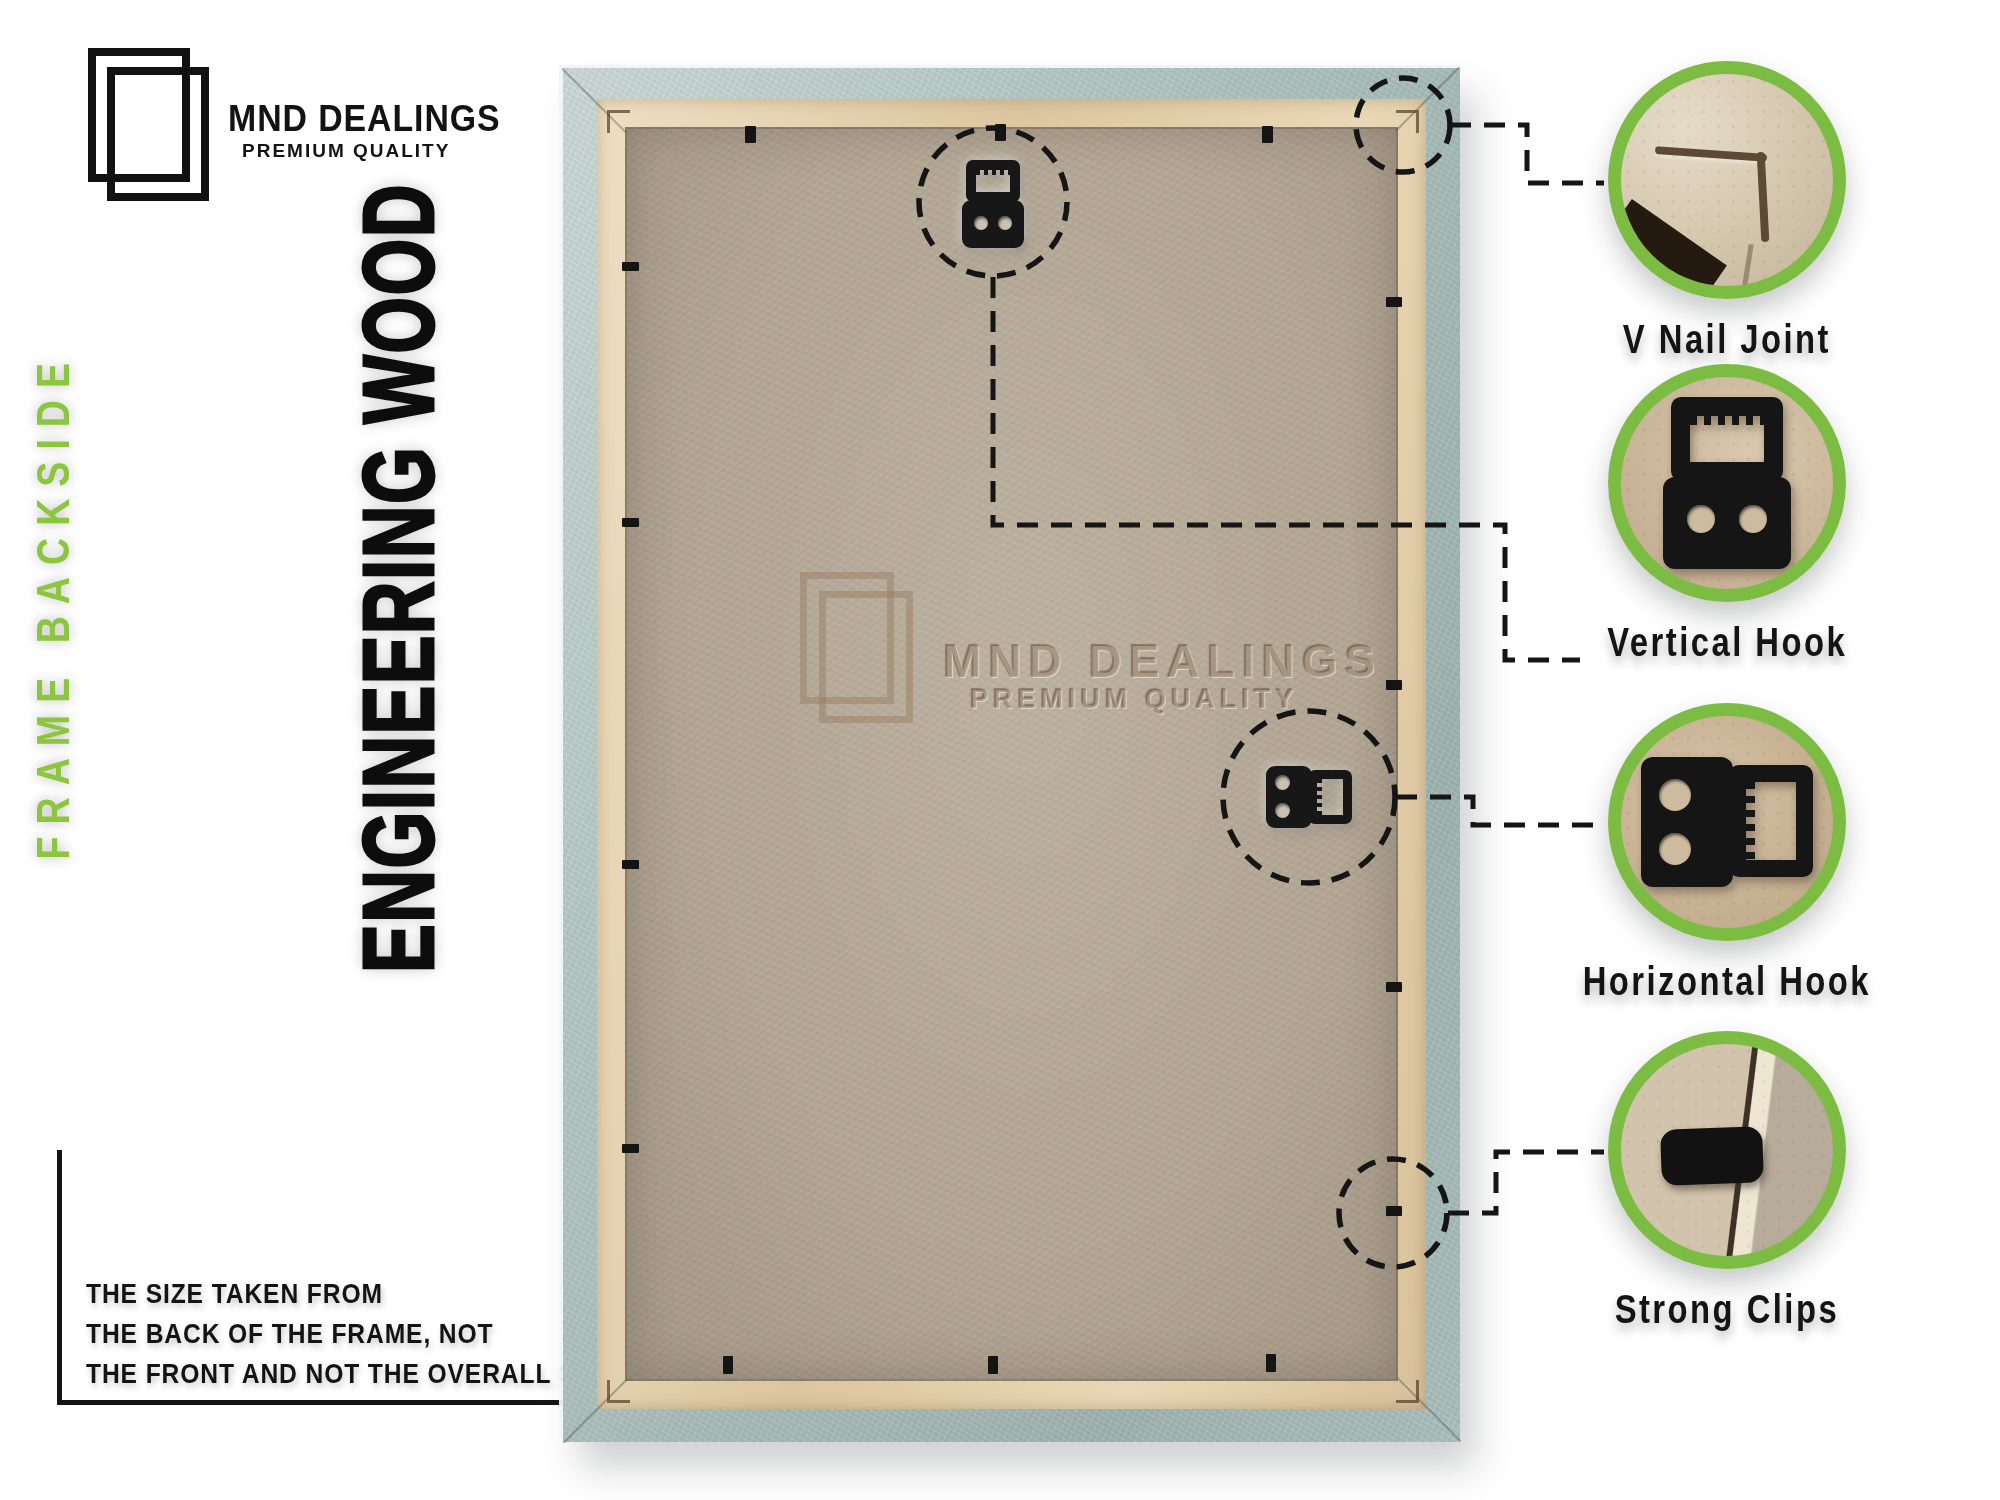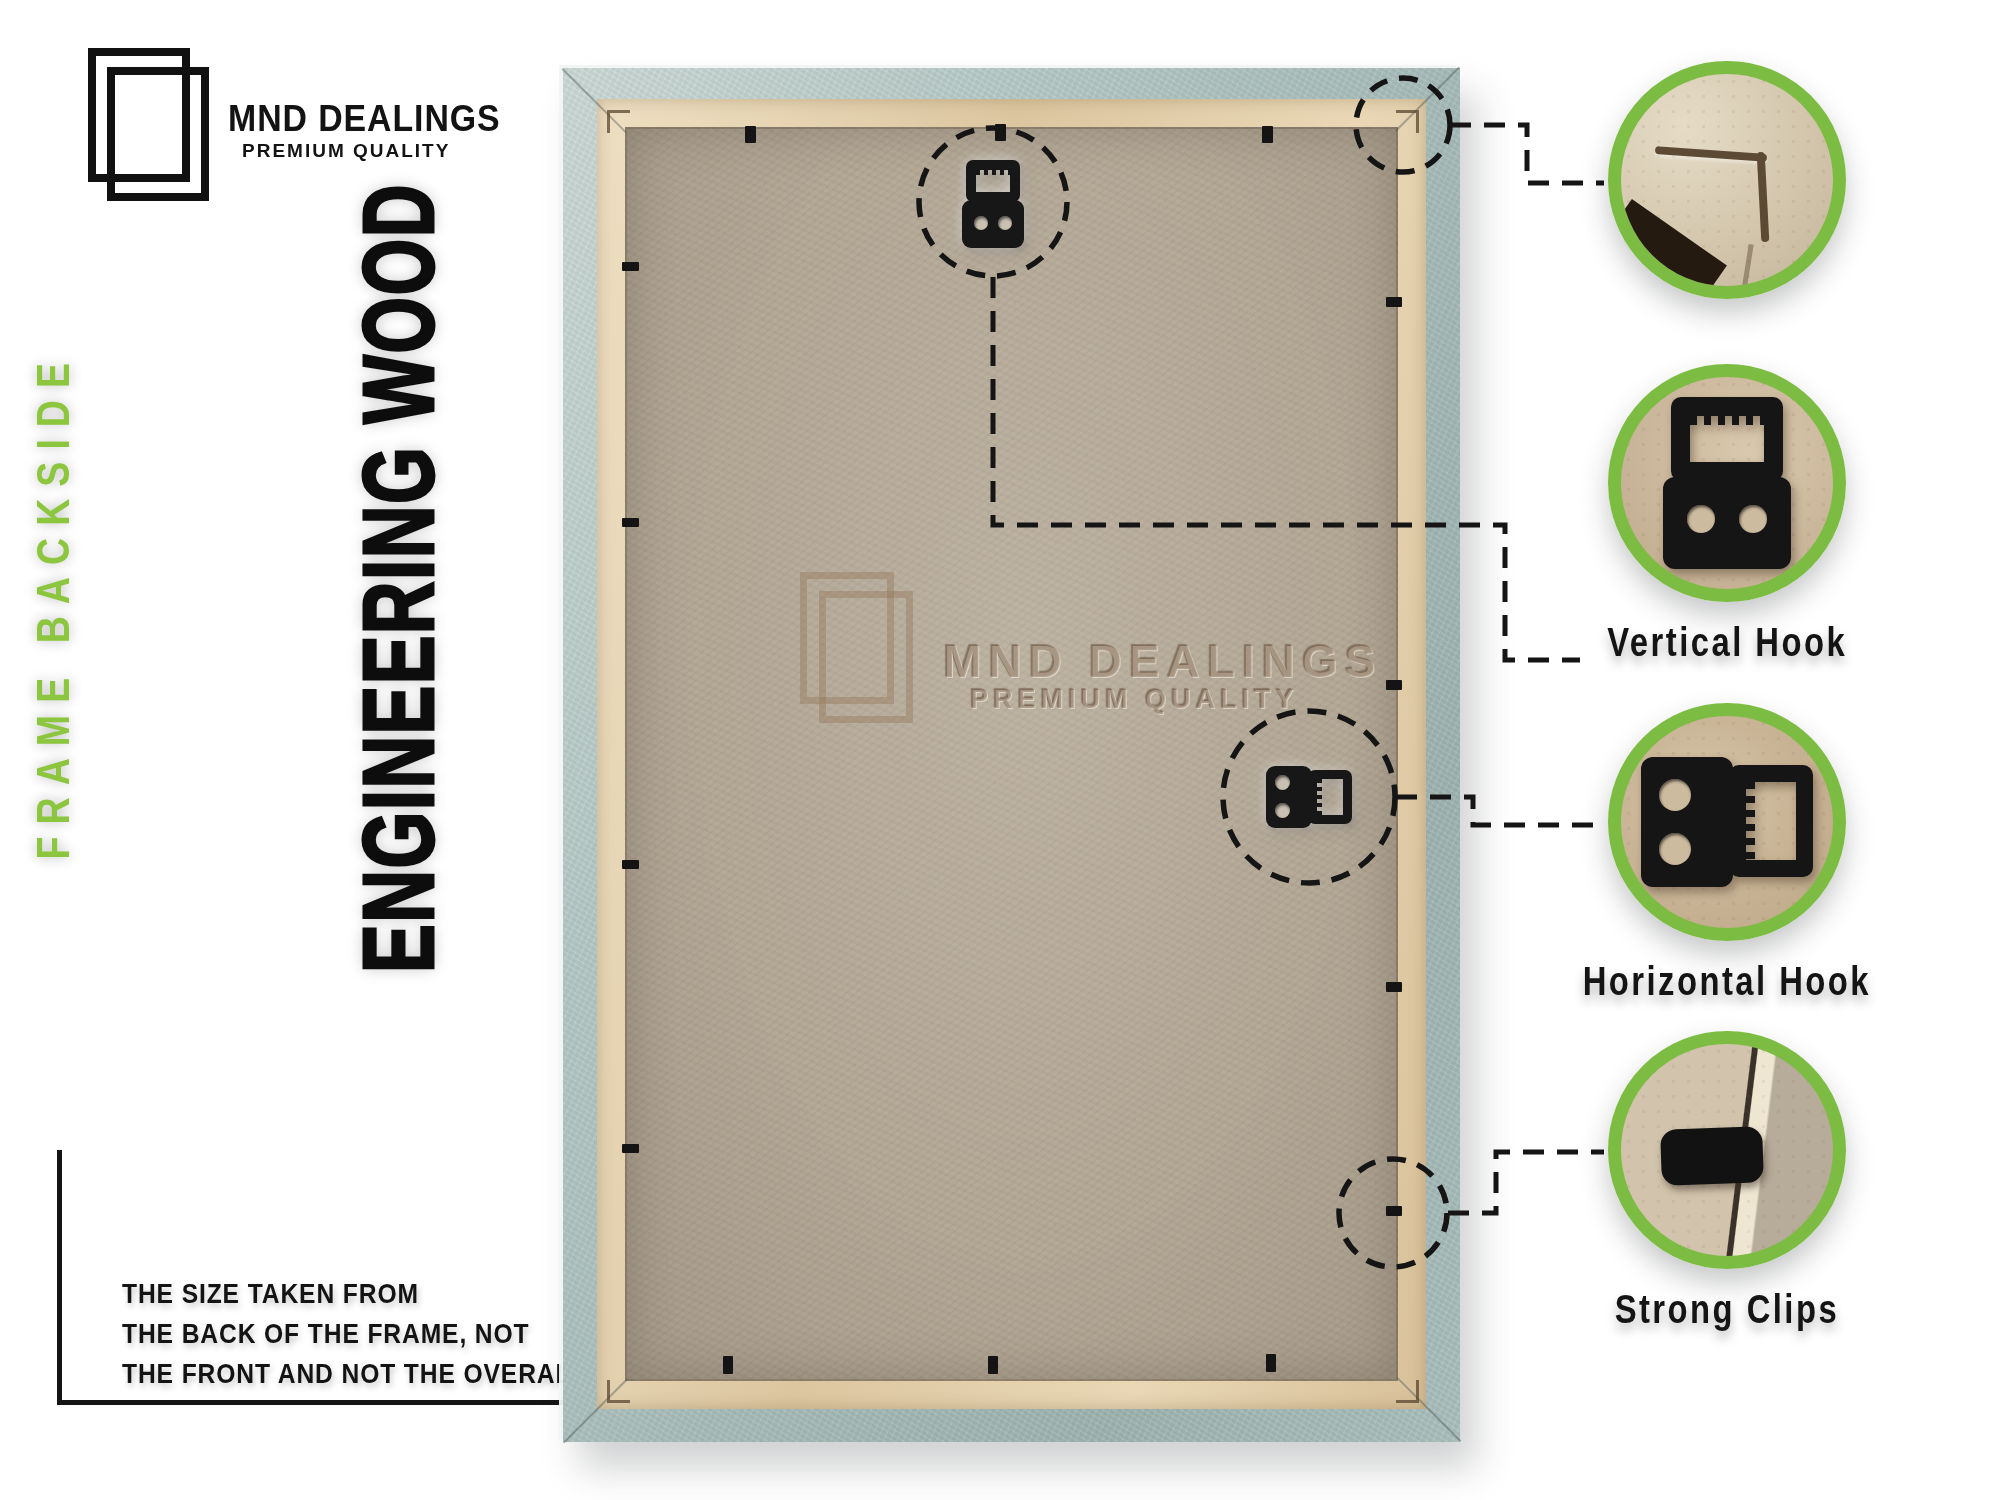--- a/index.html
+++ b/index.html
@@ -22,21 +22,21 @@
   .side-label span{display:inline-block;white-space:nowrap;letter-spacing:15px;transform:scaleX(0.8);
               text-shadow:0 0 14px rgba(0,0,0,0.28);}
   .material-label{position:absolute;left:16px;top:520px;width:764px;height:116px;transform:rotate(-90deg);
               display:flex;align-items:center;justify-content:center;color:#0d0d0d;font-weight:700;font-size:100px;}
   .material-label span{display:inline-block;white-space:nowrap;letter-spacing:2px;transform:scaleX(0.73);
               -webkit-text-stroke:3px #0d0d0d;text-shadow:0 0 18px rgba(0,0,0,0.25);}
 
   
   .size-note{position:absolute;left:57px;top:1150px;width:530px;height:250px;
              border-left:5px solid #151515;border-bottom:5px solid #151515;}
-  .size-note .txt{position:absolute;left:24px;bottom:6px;margin-left:36px;}
+  .size-note .txt{position:absolute;left:24px;bottom:6px;}
   .size-note .line{font-size:28px;font-weight:700;line-height:40px;letter-spacing:1px;white-space:nowrap;
              transform:scaleX(0.88);transform-origin:left;text-shadow:2px 4px 7px rgba(0,0,0,0.22);}
 
   
   .frame{position:absolute;left:563px;top:68px;width:897px;height:1374px;
          background:linear-gradient(118deg,#cdd9d6 0%,#b4c7c4 30%,#a6bab7 55%,#9db2af 78%,#aabfbc 100%);
          box-shadow:-4px -3px 0 rgba(240,246,244,0.95),16px 26px 36px rgba(40,45,50,0.22);}
   .frame::before{content:"";position:absolute;inset:0;pointer-events:none;
          background-image:repeating-linear-gradient(31deg,rgba(255,255,255,0.05) 0 2px,rgba(90,110,106,0.05) 2px 5px),
                           repeating-linear-gradient(-65deg,rgba(255,255,255,0.04) 0 2px,rgba(70,90,88,0.04) 2px 6px);}
@@ -236,20 +236,23 @@
     </g>
   </svg>
 
   <div class="callout" style="top:61px;">
     <div class="ring c1 speck">
       <div class="g1"></div>
       <div class="g2"></div>
       <div class="g3"></div>
       <div class="wedge"></div>
     </div>
+    <div class="callout-label">
+      <span>V Nail Joint</span>
+    </div>
   </div>
 
   <div class="callout" style="top:364px;">
     <div class="ring c2 speck">
       <div class="bh-v">
         <div class="loop"></div>
         <div class="plate">
           <div class="hole h1"></div>
           <div class="hole h2"></div>
         </div>

